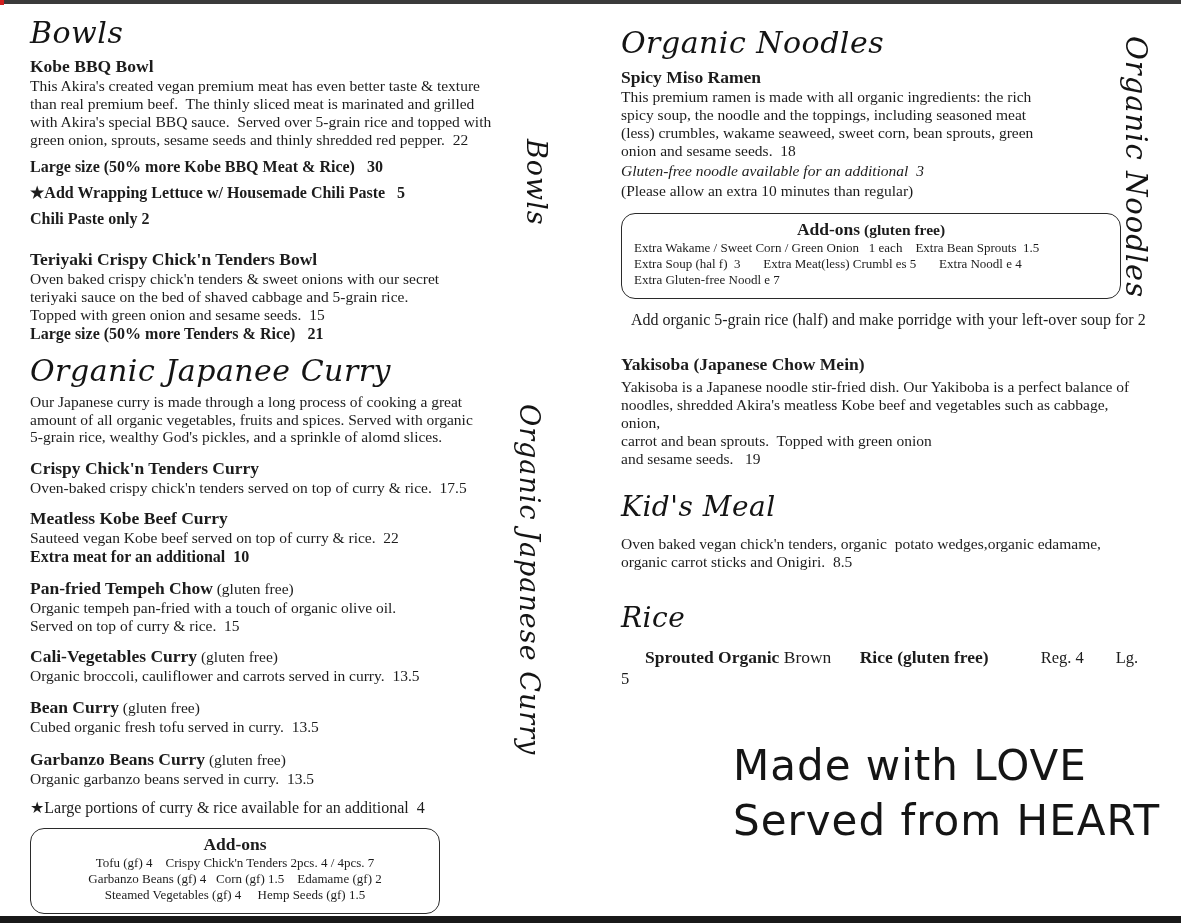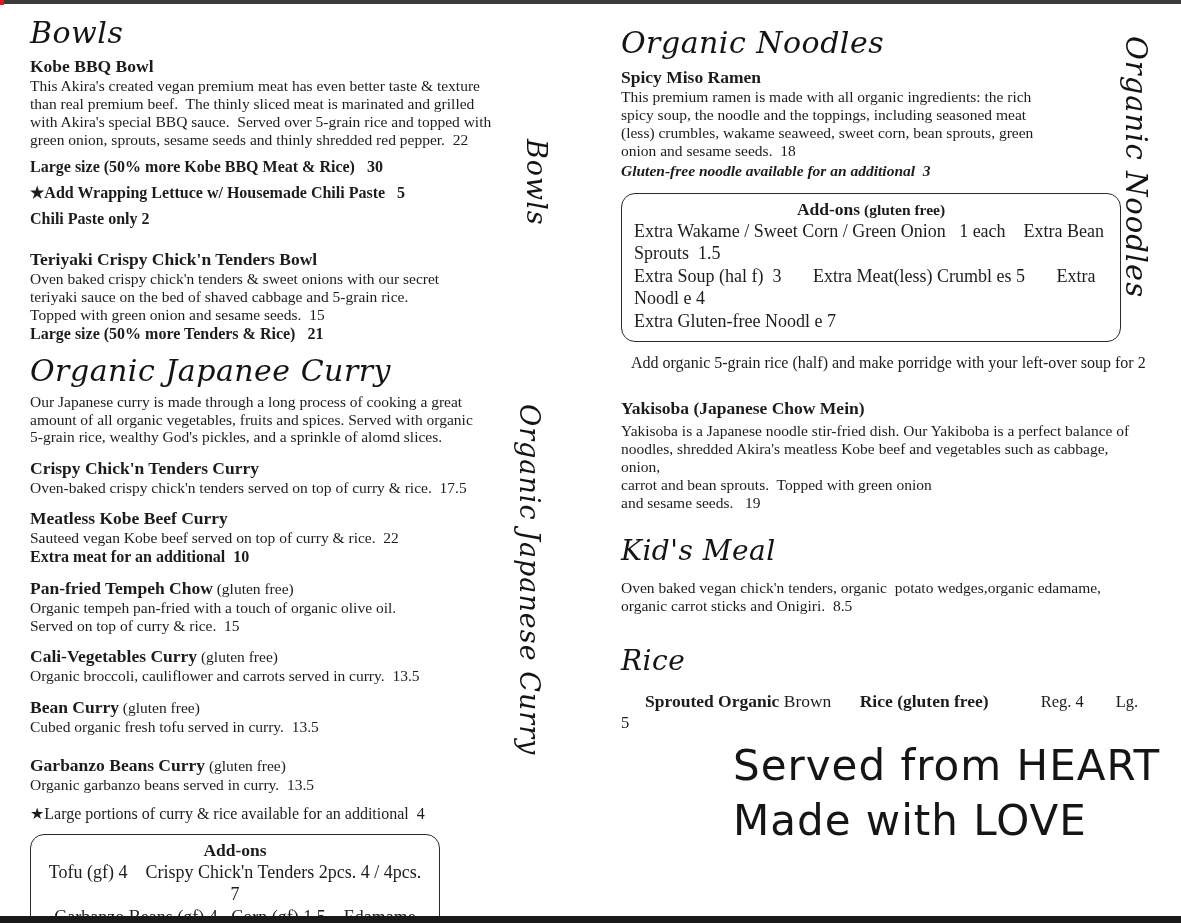--- a/index.html
+++ b/index.html
@@ -16,26 +16,26 @@
   .h-big { font-size:30px; line-height:1.1; }
   .h-mid { font-size:28px; line-height:1.1; }
 
   .col-left  { position:absolute; left:30px;  top:16px; width:482px; }
   .col-right { position:absolute; left:621px; top:26px; width:528px; }
 
   .iname { font-weight:bold; font-size:17.5px; line-height:1.2; white-space:pre-wrap; }
   .iname .gf { font-weight:normal; font-size:15.5px; }
   .desc  { font-size:15.5px; line-height:1.16; white-space:pre-wrap; }
   .bold-line { font-weight:bold; font-size:16px; line-height:1.2; white-space:pre-wrap; }
-  .italic-bold { font-weight:bold; font-style:italic; }
+  .italic-bold { font-weight:normal; font-style:italic; }
 
   .addons-box { border:1.5px solid #2a2a2a; border-radius:14px; padding:5px 12px 9px 12px; }
   .addons-title { text-align:center; font-weight:bold; font-size:17.5px; white-space:pre-wrap; }
   .addons-title .gf { font-size:15.5px; }
-  .addons-lines { font-size:18px; line-height:1.25; white-space:pre-wrap; }
+  .addons-lines { font-size:13px; line-height:1.25; white-space:pre-wrap; }
   .center { text-align:center; }
 
   .vlabel { position:absolute; writing-mode:vertical-rl; font-family:"DejaVu Serif", serif;
             font-style:italic; color:#141414; letter-spacing:1px; white-space:nowrap; }
 
   .tagline { position:absolute; left:733px; top:738px; font-family:"DejaVu Sans", sans-serif;
              font-size:42px; line-height:1.32; color:#151515; letter-spacing:1px; }
 
   .rice-line { font-size:17.5px; white-space:pre-wrap; }
   .rice-line .b { font-weight:bold;margin-left:24px; }
@@ -99,21 +99,21 @@
     <div style="margin-top:11px;">
       <div class="iname"><span>Cali-Vegetables Curry</span><span class="gf"> (gluten free)</span></div>
       <div class="desc">Organic broccoli, cauliflower and carrots served in curry.  13.5</div>
     </div>
 
     <div style="margin-top:13px;">
       <div class="iname"><span>Bean Curry</span><span class="gf"> (gluten free)</span></div>
       <div class="desc">Cubed organic fresh tofu served in curry.  13.5</div>
     </div>
 
-    <div style="margin-top:19px;">
+    <div style="margin-top:13px;">
       <div class="iname"><span>Garbanzo Beans Curry</span><span class="gf"> (gluten free)</span></div>
       <div class="desc">Organic garbanzo beans served in curry.  13.5</div>
     </div>
 
     <div class="desc" style="margin-top:11px; font-size:16px;">★Large portions of curry &amp; rice available for an additional  4</div>
 
     <div class="addons-box" style="margin-top:10px; width:384px;">
       <div class="addons-title">Add-ons</div>
       <div class="addons-lines center">Tofu (gf) 4    Crispy Chick'n Tenders 2pcs. 4 / 4pcs. 7
 Garbanzo Beans (gf) 4   Corn (gf) 1.5    Edamame (gf) 2
@@ -130,20 +130,21 @@
 
     <div class="script-h h-big">Organic Noodles</div>
 
     <div style="margin-top:8px;">
       <div class="iname">Spicy Miso Ramen</div>
       <div class="desc">This premium ramen is made with all organic ingredients: the rich
 spicy soup, the noodle and the toppings, including seasoned meat
 (less) crumbles, wakame seaweed, sweet corn, bean sprouts, green
 onion and sesame seeds.  18</div>
       <div class="desc italic-bold" style="margin-top:2px;">Gluten-free noodle available for an additional  3</div>
+      <div class="desc" style="margin-top:2px;">(Please allow an extra 10 minutes than regular)</div>
     </div>
 
     <div class="addons-box" style="margin-top:13px; width:474px;">
       <div class="addons-title"><span>Add-ons</span><span class="gf"> (gluten free)</span></div>
       <div class="addons-lines">Extra Wakame / Sweet Corn / Green Onion   1 each    Extra Bean Sprouts  1.5
 Extra Soup (hal f)  3       Extra Meat(less) Crumbl es 5       Extra Noodl e 4
 Extra Gluten-free Noodl e 7</div>
     </div>
 
     <div class="desc" style="margin-top:12px; margin-left:10px; font-size:16px;">Add organic 5-grain rice (half) and make porridge with your left-over soup for 2</div>
@@ -161,18 +162,18 @@
     <div class="desc" style="margin-top:12px;">Oven baked vegan chick'n tenders, organic  potato wedges,organic edamame,
 organic carrot sticks and Onigiri.  8.5</div>
 
     <div class="script-h h-mid" style="margin-top:32px;">Rice</div>
 
     <div class="rice-line" style="margin-top:14px;"><span class="b">Sprouted Organic </span><span>Brown </span><span class="b">Rice (gluten free)</span><span class="price mlx">Reg. 4</span><span class="price mlx2">Lg. 5</span></div>
 
   </div>
 
   <div class="tagline">
+    <div>Made with LOVE</div>
     <div>Served from HEART</div>
-    <div>Made with LOVE</div>
   </div>
 
   <div class="bottombar"></div>
 </div>
 
 </body></html>

